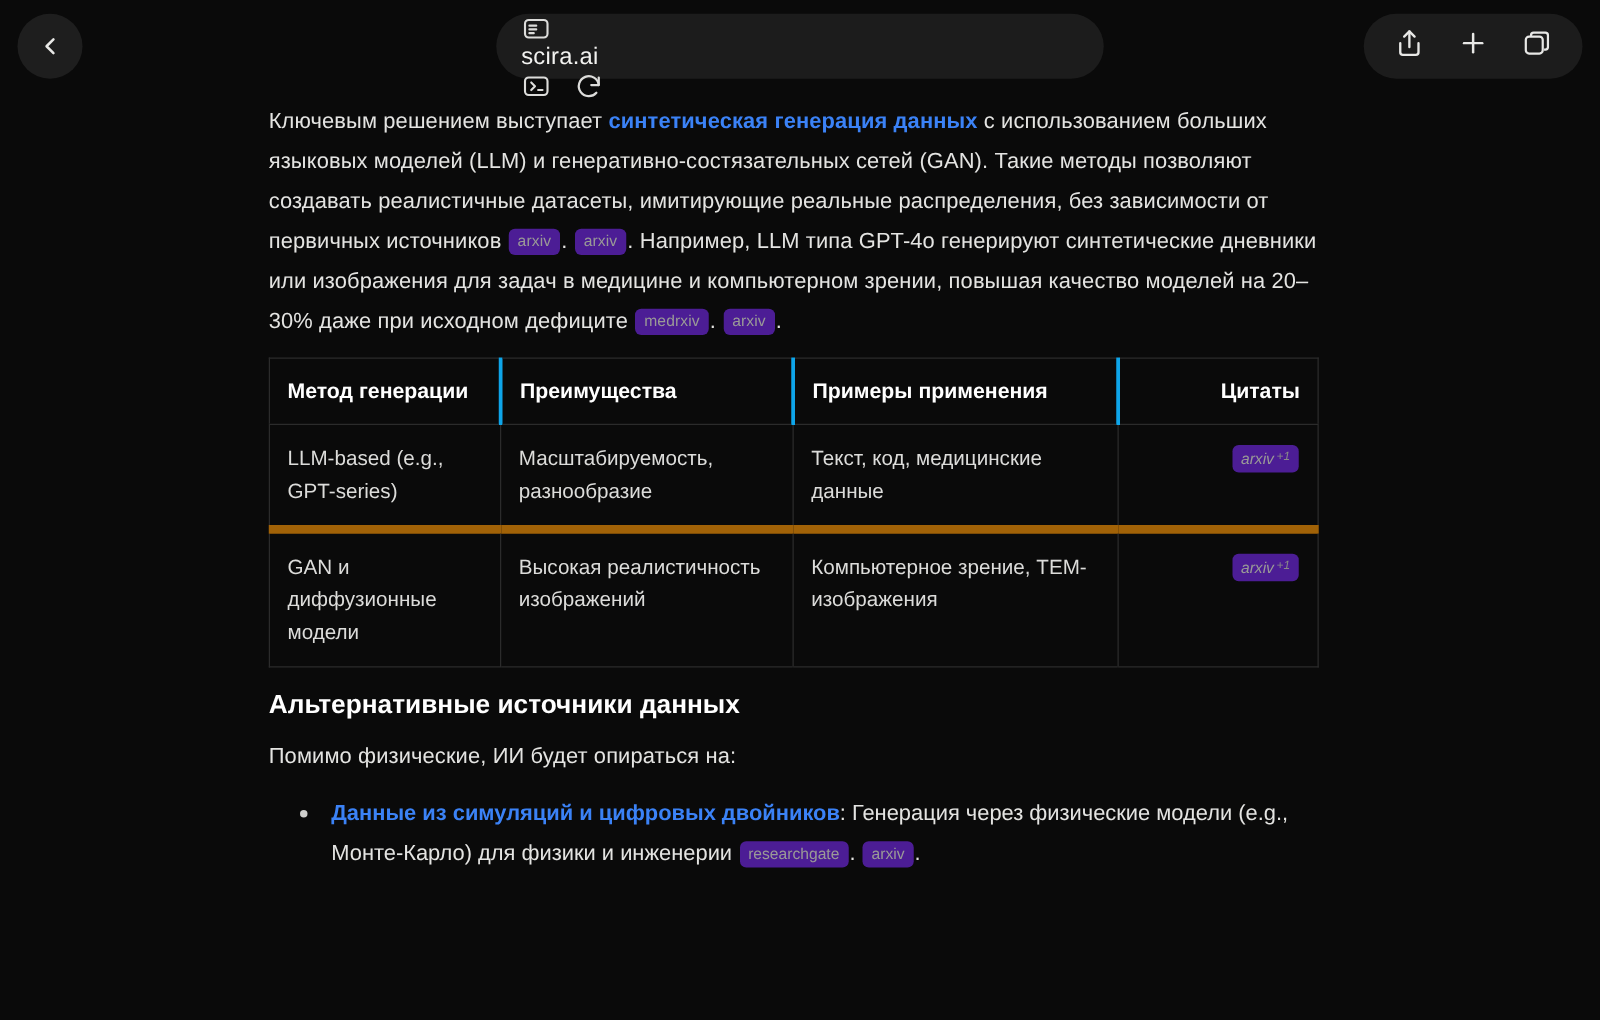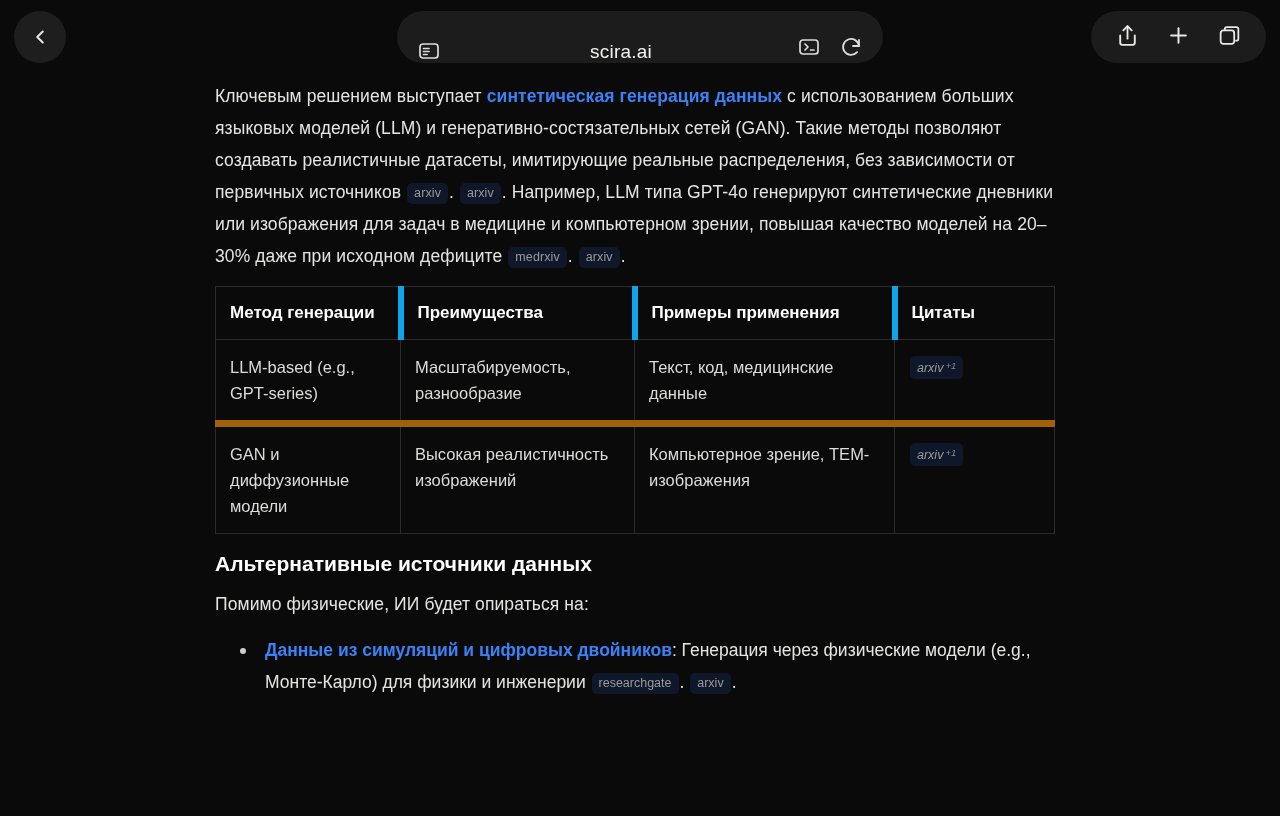--- a/index.html
+++ b/index.html
@@ -31,22 +31,23 @@
 
   .urlbar {
     position: absolute;
     left: 50%;
     transform: translateX(-50%);
     top: 11px;
     width: 486px; height: 52px;
     background: #1c1c1c;
     border-radius: 26px;
     display: flex;
-    align-items: flex-end;
+    align-items: flex-start;
     padding: 0 20px;
+    flex-direction: column;
   }
   .url-text {
     flex: 1;
     text-align: center;
     font-size: 19px;
     color: #f2f2f0;
     letter-spacing: .2px;
   }
   .urlbar .icon-left { width: 28px; display:flex; align-items:center; }
   .urlbar .icon-right { display:flex; align-items:center; gap: 18px; }
@@ -72,21 +73,21 @@
     font-size: 17.5px;
     line-height: 32px;
     color: #e4e4e2;
     margin-bottom: 14px;
     letter-spacing: .1px;
   }
   b, strong { color: #3b82f6; font-weight: 700; }
 
   .cite {
     display: inline-block;
-    background: #0f172a;
+    background: #4c1d95;
     color: #9a9a97;
     font-size: 12.5px;
     line-height: 18px;
     padding: 1px 7px 2px 7px;
     border-radius: 5px;
     vertical-align: 1px;
     margin: 0 1px;
   }
   .cite .plus {
     font-size: 9.5px;
@@ -103,35 +104,35 @@
     margin: 14px 0 16px 0;
     border: 1px solid #2b2b2b;
     table-layout: fixed;
   }
   table.data th {
     text-align: left;
     font-size: 17px;
     font-weight: 700;
     color: #ffffff;
     padding: 16px 14px;
-    border-right: 6px solid #0ea5e9;
+    border-right: 3px solid #0ea5e9;
     border-bottom: 1px solid #2b2b2b;
     vertical-align: middle;
   }
   table.data td {
     font-size: 16.5px;
     line-height: 26px;
     color: #dcdcda;
     padding: 14px 14px;
     border-right: 1px solid #2b2b2b;
     border-bottom: 7px solid #a16207;
     vertical-align: top;
   }
   table.data tr:last-child td { border-bottom: none; }
-  table.data th:last-child, table.data td:last-child { border-right: none; }
+  table.data th:last-child, table.data td:last-child { border-right: none; text-align: right; }
   table.data col.c1 { width: 185px; }
   table.data col.c2 { width: 234px; }
   table.data col.c3 { width: 260px; }
   table.data col.c4 { width: 160px; }
   td.cites { vertical-align: middle; font-style: italic; }
 
   h3.sub {
     font-size: 21px;
     font-weight: 700;
     color: #ffffff;

